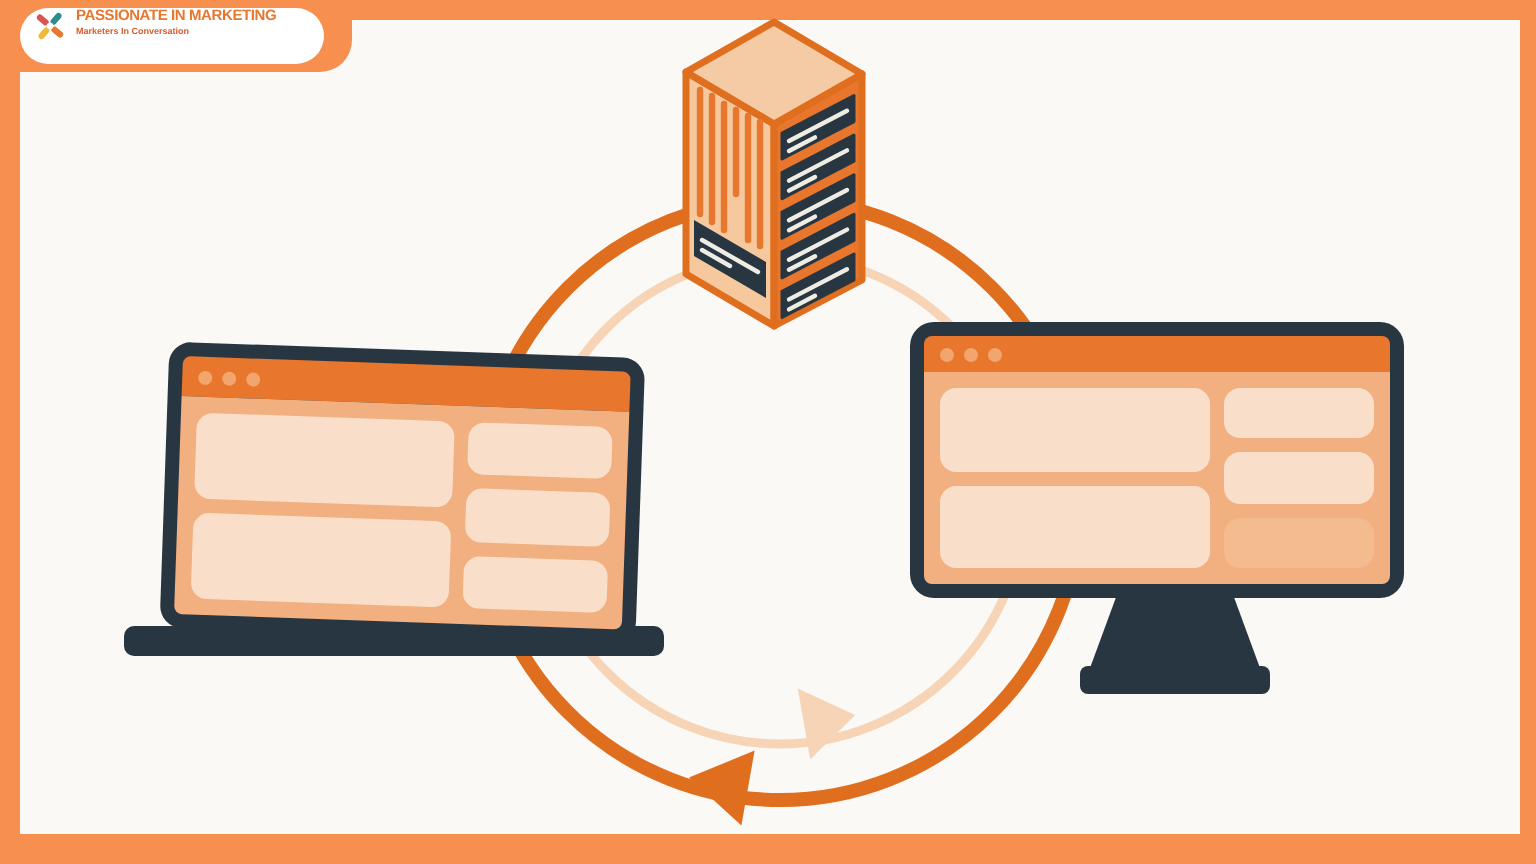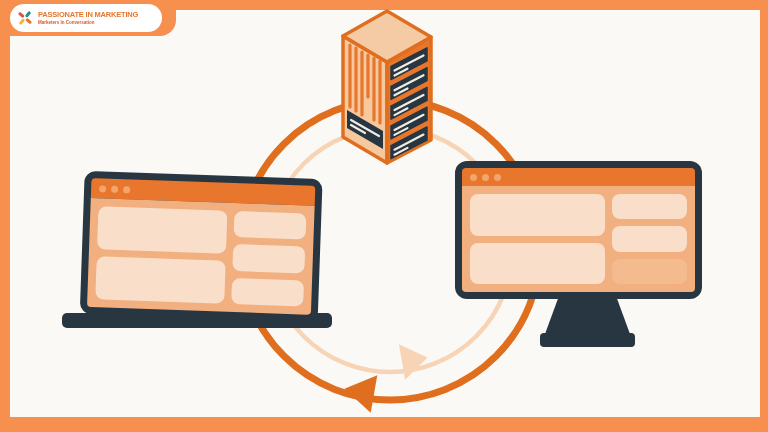--- a/index.html
+++ b/index.html
@@ -78,21 +78,21 @@
   }
 
   
   .logo-band{
     position:absolute;left:0;top:0;width:176px;height:36px;
     background:var(--frame-orange);border-bottom-right-radius:16px;
   }
   .logo-pill{
     position:absolute;left:10px;top:4px;width:152px;height:28px;
     background:#FFFFFF;border-radius:14px;
-    display:flex;align-items:center;gap:4px;padding:0 6px;box-sizing:border-box;
+    display:flex;gap:4px;padding:0 6px;box-sizing:border-box;
   }
   .logo-text{display:flex;flex-direction:column;line-height:1.15;}
   .logo-title{
     font-size:7.5px;font-weight:bold;letter-spacing:-0.2px;
     color:var(--logo-title-color);white-space:nowrap;
   }
   .logo-tagline{
     font-size:4.5px;font-weight:bold;color:#D95B2B;white-space:nowrap;
   }
 </style>

